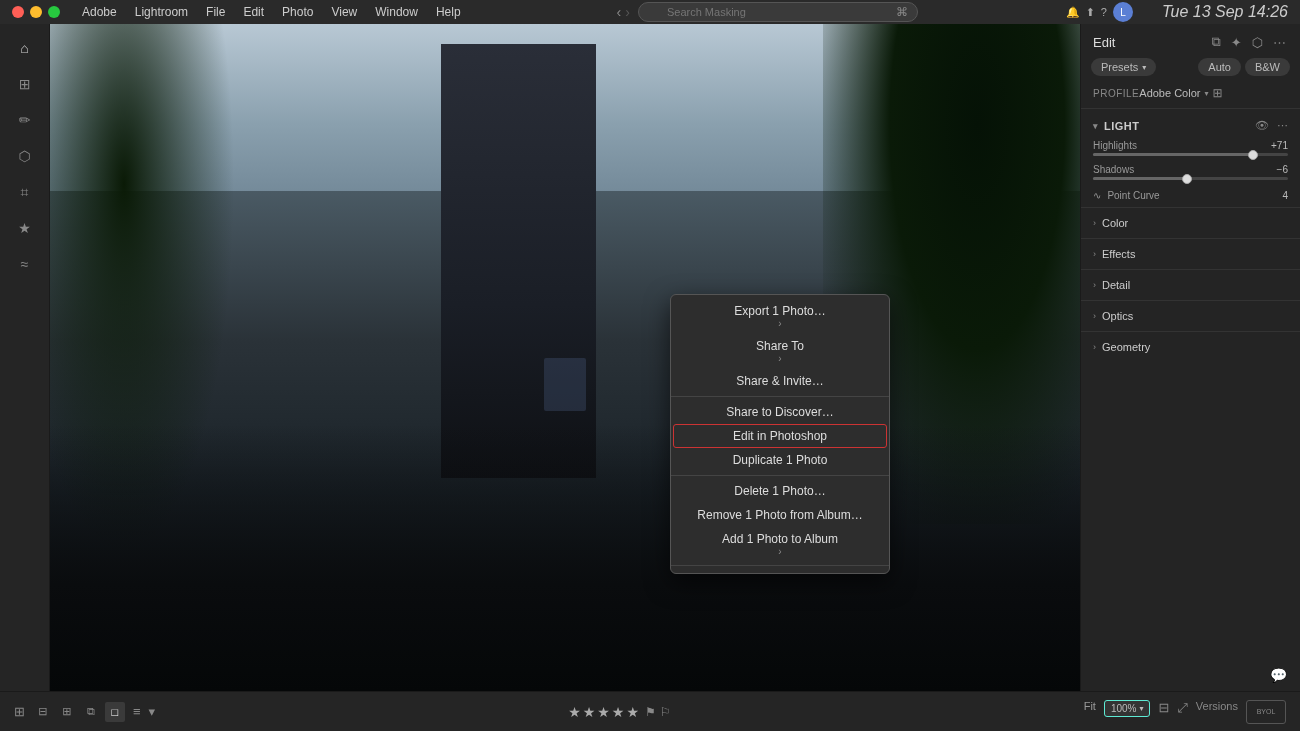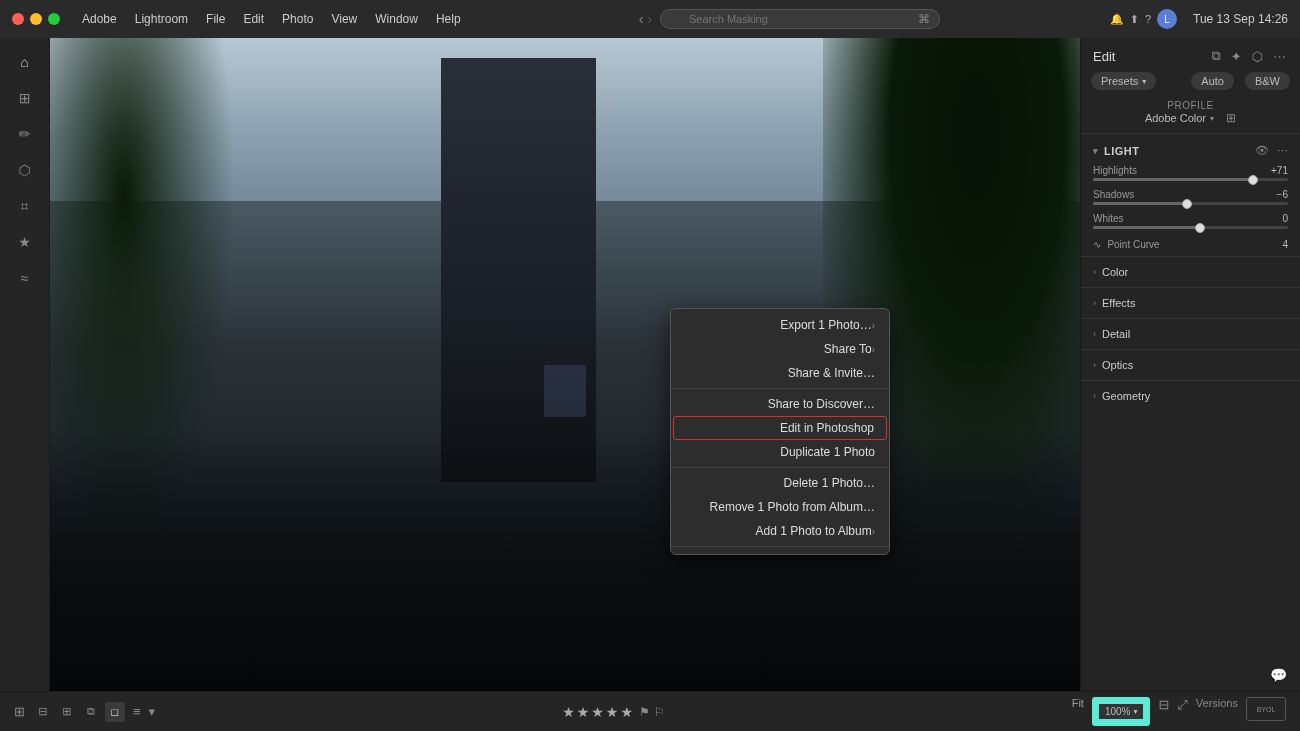--- a/index.html
+++ b/index.html
@@ -9,21 +9,21 @@
       background: #1a1a1a;
       font-family: -apple-system, BlinkMacSystemFont, 'Helvetica Neue', Arial, sans-serif;
       font-size: 12px;
       color: #ccc;
       overflow: hidden;
       position: relative;
     }
 
     
     .titlebar {
-      height: 38px;
+      height: 24px;
       background: #2a2a2a;
       display: flex;
       align-items: center;
       padding: 0 12px;
       gap: 8px;
       position: relative;
       z-index: 100;
     }
     .traffic-lights {
       display: flex;
@@ -83,23 +83,24 @@
       margin-left: auto;
     }
     .status-icons {
       display: flex;
       gap: 6px;
       align-items: center;
       font-size: 11px;
       color: #aaa;
     }
     .status-time {
-      font-size: 12px;
+      font-size: 16px;
       color: #ccc;
-      margin-left: 8px;
+      margin-left: 21px;
+      font-style: italic;
     }
 
     
     .left-sidebar {
       width: 50px;
       background: #252525;
       display: flex;
       flex-direction: column;
       align-items: center;
       padding: 8px 0;
@@ -153,20 +154,21 @@
     }
     .ctx-item {
       padding: 5px 14px;
       color: #ddd;
       font-size: 12px;
       cursor: pointer;
       display: flex;
       align-items: center;
       justify-content: flex-end;
       border-radius: 0;
+      flex-direction: column;
     }
     .ctx-item.highlighted {
       background: transparent;
       border: 1.5px solid #cc3333;
       color: #ddd;
       margin: 0 2px;
       border-radius: 3px;
       padding: 4px 12px;
     }
     .ctx-separator {
@@ -205,21 +207,21 @@
     .panel-header-icons {
       display: flex;
       gap: 6px;
       align-items: center;
     }
 
     .presets-bar {
       display: flex;
       align-items: center;
       padding: 0 10px 8px 10px;
-      gap: 11px;
+      gap: 4px;
     }
     .presets-btn {
       background: #3a3a3a;
       border: none;
       border-radius: 12px;
       color: #bbb;
       font-size: 11px;
       padding: 3px 10px;
       cursor: pointer;
       display: flex;
@@ -233,21 +235,20 @@
       font-size: 11px;
       padding: 3px 10px;
       cursor: pointer;
     }
 
     .profile-row {
       display: flex;
       align-items: center;
       justify-content: flex-start;
       padding: 2px 12px 6px 12px;
-      flex-direction: column;
     }
     .profile-label {
       font-size: 10px;
       color: #888;
       text-transform: uppercase;
       letter-spacing: 0.5px;
     }
     .profile-value {
       display: flex;
       align-items: center;
@@ -425,21 +426,21 @@
       display: flex;
       align-items: flex-start;
       gap: 8px;
     }
     .fit-label {
       font-size: 11px;
       color: #999;
     }
     .fit-btn {
       background: #333;
-      border: 7px solid #5eead4;
+      border: 1px solid #5eead4;
       border-radius: 3px;
       color: #bbb;
       font-size: 10px;
       padding: 2px 6px;
       cursor: pointer;
       display: flex;
       align-items: center;
       gap: 3px;
     }
     .versions-label {
@@ -620,21 +621,21 @@
           <span>Presets</span>
           <span style="font-size:8px;">▾</span>
         </button>
         <div style="flex:1;"></div>
         <span class="preset-pill">Auto</span>
         <span class="preset-pill">B&amp;W</span>
       </div>
 
       <div class="profile-row">
         <span class="profile-label">Profile</span>
-        <div style="display:flex;align-items:center;gap:12px;">
+        <div style="display:flex;align-items:center;gap:4px;">
           <span class="profile-value">
             <span>Adobe Color</span>
             <span style="font-size:8px;color:#888;">▾</span>
           </span>
           <span class="profile-grid-icon">⊞</span>
         </div>
       </div>
 
       <div class="section-divider"></div>
 
@@ -668,30 +669,20 @@
           <div class="slider-label-row">
             <span class="slider-label">Shadows</span>
             <span class="slider-value">−6</span>
           </div>
           <div class="slider-track">
             <div class="slider-fill" style="width:48%;"></div>
             <div class="slider-thumb" style="left:48%;"></div>
           </div>
         </div>
 
-        <div class="slider-row">
-          <div class="slider-label-row">
-            <span class="slider-label">Whites</span>
-            <span class="slider-value">0</span>
-          </div>
-          <div class="slider-track">
-            <div class="slider-fill" style="width:55%;"></div>
-            <div class="slider-thumb" style="left:55%;"></div>
-          </div>
-        </div>
 
       </div>
 
       <div class="point-curve-row">
         <div class="point-curve-label">
           <span>∿</span>
           <span>Point Curve</span>
         </div>
         <span class="point-curve-val">4</span>
       </div>

